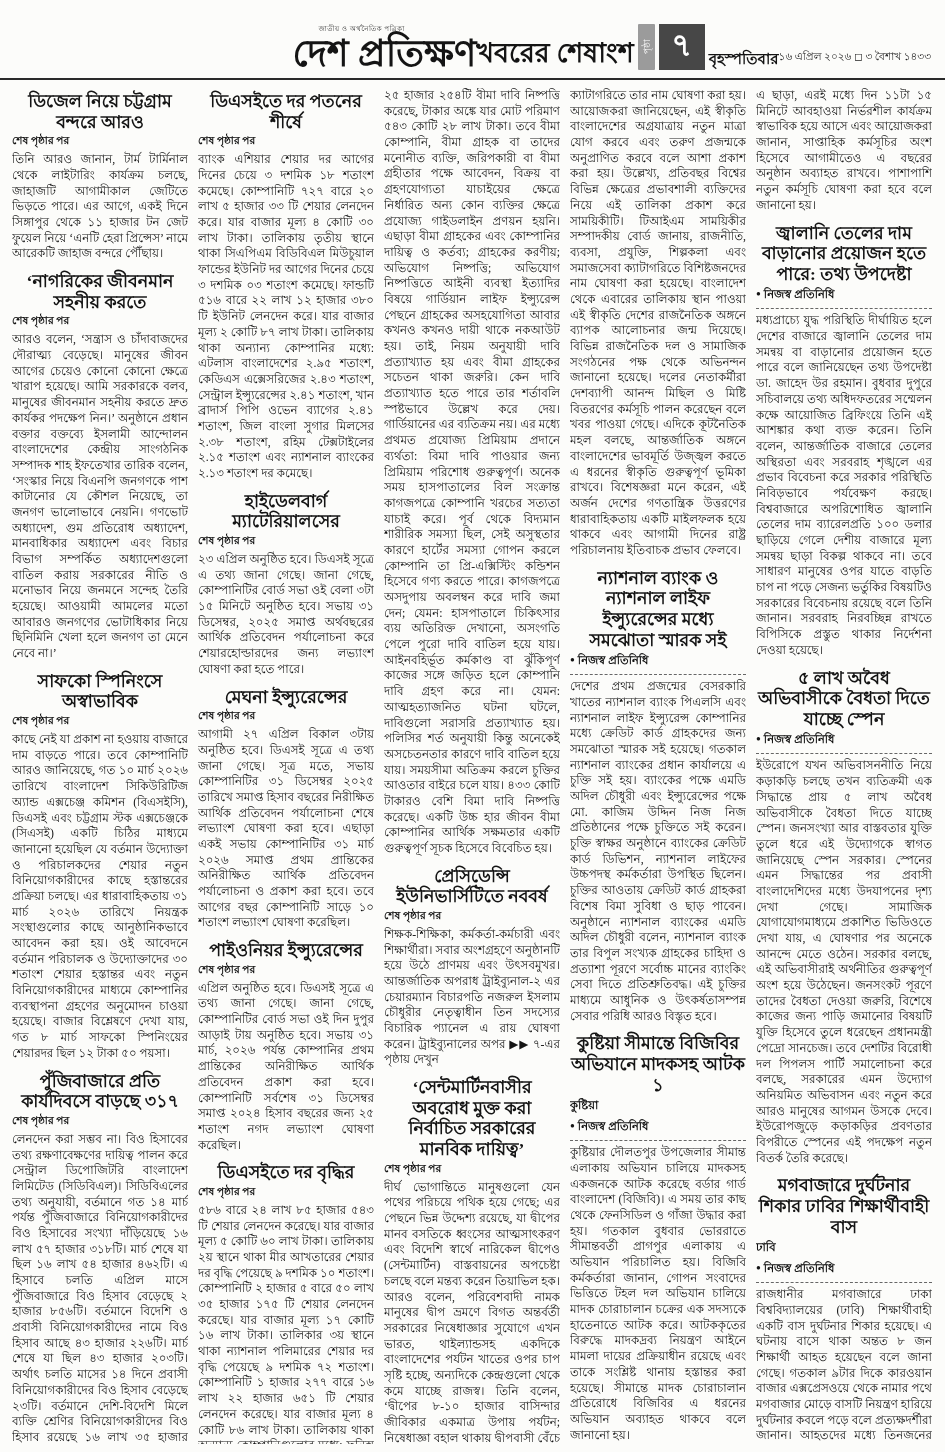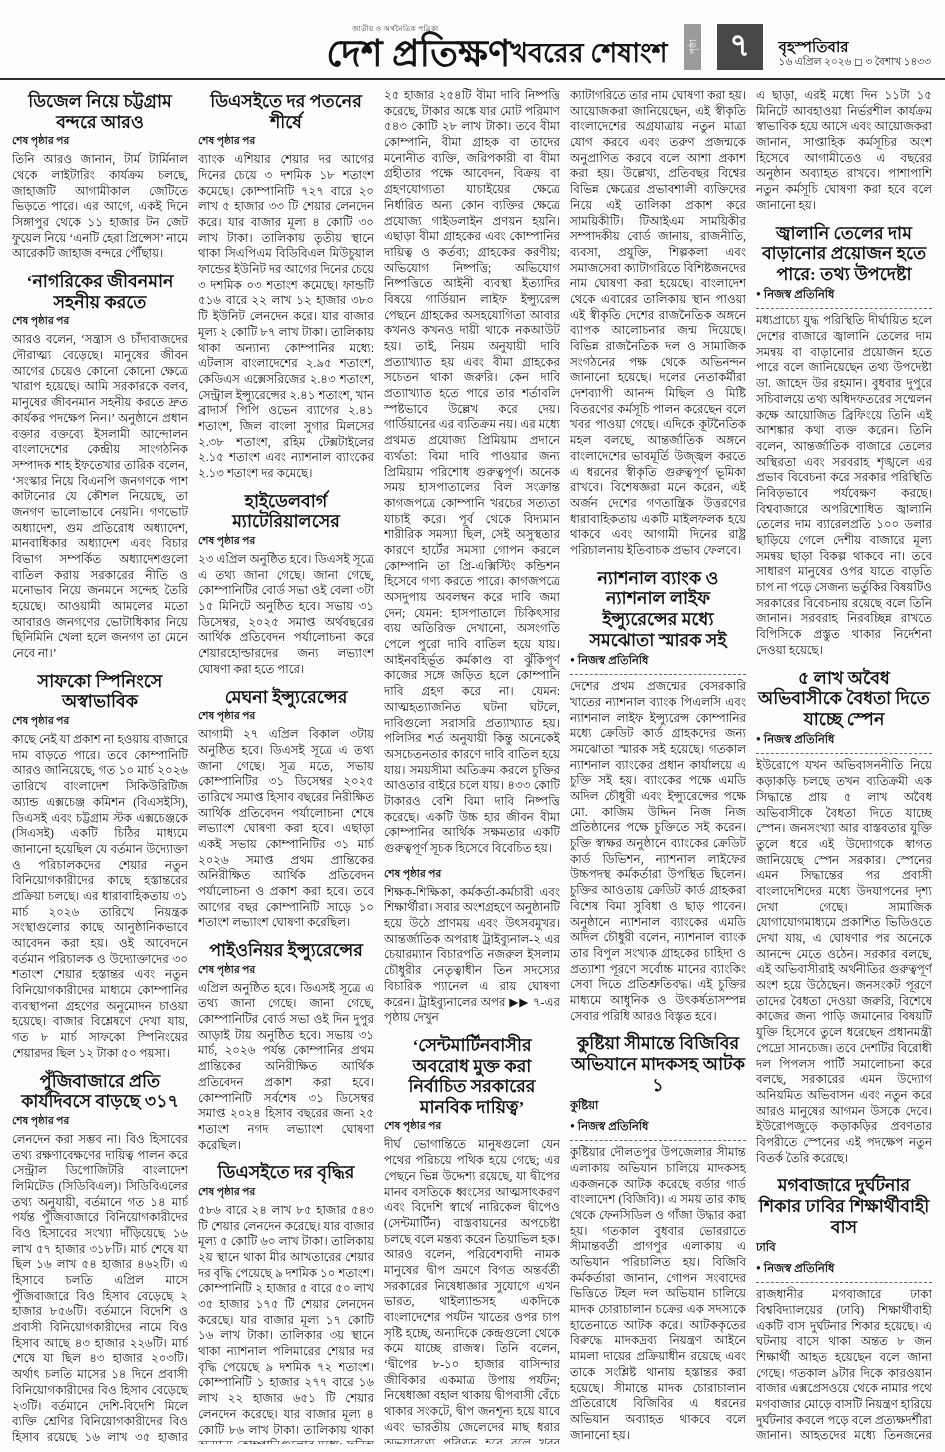--- a/index.html
+++ b/index.html
@@ -5,27 +5,27 @@
   html,body{margin:0;padding:0;background:#e9e9e6;}
   .page{position:relative;width:945px;height:1452px;margin:0 auto;background:#fcfcfa;color:#141414;
         font-family:"Liberation Serif","DejaVu Serif",serif;overflow:hidden;}
   
   .masthead{display:flex;justify-content:flex-end;align-items:flex-end;
             padding:10px 14px 6px 14px;border-bottom:2px solid #2a2a2a;height:62px;box-sizing:content-box;}
   .brand{display:flex;flex-direction:column;justify-content:flex-end;}
   .brand .tagline{font-size:7px;letter-spacing:.5px;color:#333;margin-left:26px;}
   .brand .paper-name{font-size:37px;font-weight:bold;line-height:1;letter-spacing:0;
         font-family:"Liberation Serif","DejaVu Serif",serif;}
-  .head-right{display:flex;align-items:flex-end;gap:16px;padding-bottom:2px;}
+  .head-right{display:flex;align-items:flex-end;gap:4px;padding-bottom:2px;}
   .section-title{font-size:27px;font-weight:bold;line-height:1;padding-bottom:3px;}
   .page-word{writing-mode:vertical-rl;transform:rotate(180deg);background:#9b9b9b;color:#fff;
         font-size:9px;padding:3px 1px;height:40px;text-align:center;border-radius:1px;}
   .page-badge{width:46px;height:46px;background:#474747;color:#fff;display:flex;align-items:center;
         justify-content:center;font-size:32px;font-weight:bold;}
-  .date-block{display:flex;flex-direction:column;line-height:1.15;padding-bottom:2px;}
+  .date-block{display:flex;flex-direction:row;line-height:1.15;padding-bottom:2px;}
   .date-block .weekday{font-size:15px;font-weight:bold;}
   .date-block .dateline{font-size:10.5px;color:#222;}
   
   .columns{display:flex;gap:10px;padding:8px 27px 0 12px;}
   .col{width:176px;height:1356px;overflow:hidden;flex:0 0 auto;}
   .article{margin-bottom:9px;}
   .headline{font-size:17.5px;font-weight:bold;text-align:center;line-height:1.18;margin:3px 0 1px 0;}
   .cont-label{font-size:10.5px;font-weight:bold;text-align:left;margin-bottom:2px;}
   .byline{font-size:11.5px;font-weight:bold;margin:2px 0 1px 0;}
   .byline .dot{font-size:8px;vertical-align:2px;margin-right:3px;}
@@ -101,20 +101,21 @@
           <h2 class="headline">ডিএসইতে দর বৃদ্ধির</h2>
           <div class="cont-label">শেষ পৃষ্ঠার পর</div>
           <p class="body-text">৫৮৬ বারে ২৪ লাখ ৮৫ হাজার ৫৪৩ টি শেয়ার লেনদেন করেছে। যার বাজার মূল্য ৫ কোটি ৬০ লাখ টাকা। তালিকায় ২য় স্থানে থাকা মীর আখতারের শেয়ার দর বৃদ্ধি পেয়েছে ৯ দশমিক ১০ শতাংশ। কোম্পানিটি ২ হাজার ৫ বারে ৫০ লাখ ৩৫ হাজার ১৭৫ টি শেয়ার লেনদেন করেছে। যার বাজার মূল্য ১৭ কোটি ১৬ লাখ টাকা। তালিকার ৩য় স্থানে থাকা ন্যাশনাল পলিমারের শেয়ার দর বৃদ্ধি পেয়েছে ৯ দশমিক ৭২ শতাংশ। কোম্পানিটি ১ হাজার ২৭৭ বারে ১৬ লাখ ২২ হাজার ৬৫১ টি শেয়ার লেনদেন করেছে। যার বাজার মূল্য ৪ কোটি ৮৬ লাখ টাকা। তালিকায় থাকা অন্যান্য কোম্পানিগুলোর মধ্যে: ফনিক্স ফাইন্যান্স ফার্স্ট মিউচুয়াল ফান্ডের ৯.৫২ শতাংশ, নাহি অ্যালুমিনিয়ামের ৮.৪৯ শতাংশ, গোল্ডেন সনের ৭.৮৬ শতাংশ, শার্প ইন্ডাস্ট্রিজের ৭.৪১ শতাংশ, বিবিএসের ৭.৩২ শতাংশ, ইফাদ অটোসের ৬.৯১ শতাংশ ও পাইওনিয়ার ইন্স্যুরেন্সের ৬.৭৪ শতাংশ শেয়ার দর বেড়েছে।</p>
         </article>
       </div>
       <div class="col">
         <article class="article">
           <p class="body-text">২৫ হাজার ২৫৪টি বীমা দাবি নিষ্পত্তি করেছে, টাকার অঙ্কে যার মোট পরিমাণ ৫৪৩ কোটি ২৮ লাখ টাকা। তবে বীমা কোম্পানি, বীমা গ্রাহক বা তাদের মনোনীত ব্যক্তি, জরিপকারী বা বীমা গ্রহীতার পক্ষে আবেদন, বিক্রয় বা গ্রহণযোগ্যতা যাচাইয়ের ক্ষেত্রে নির্ধারিত অন্য কোন ব্যক্তির ক্ষেত্রে প্রযোজ্য গাইডলাইন প্রণয়ন হয়নি। এছাড়া বীমা গ্রাহকের এবং কোম্পানির দায়িত্ব ও কর্তব্য; গ্রাহকের করণীয়; অভিযোগ নিষ্পত্তি; অভিযোগ নিষ্পত্তিতে আইনী ব্যবস্থা ইত্যাদির বিষয়ে গার্ডিয়ান লাইফ ইন্স্যুরেন্স পেছনে গ্রাহকের অসহযোগিতা আবার কখনও কখনও দায়ী থাকে নকআউট হয়। তাই, নিয়ম অনুযায়ী দাবি প্রত্যাখ্যাত হয় এবং বীমা গ্রাহকের সচেতন থাকা জরুরি। কেন দাবি প্রত্যাখ্যাত হতে পারে তার শর্তাবলি স্পষ্টভাবে উল্লেখ করে দেয়। গার্ডিয়ানের এর ব্যতিক্রম নয়। এর মধ্যে প্রথমত প্রযোজ্য প্রিমিয়াম প্রদানে ব্যর্থতা: বিমা দাবি পাওয়ার জন্য প্রিমিয়াম পরিশোধ গুরুত্বপূর্ণ। অনেক সময় হাসপাতালের বিল সংক্রান্ত কাগজপত্রে কোম্পানি খরচের সত্যতা যাচাই করে। পূর্ব থেকে বিদ্যমান শারীরিক সমস্যা ছিল, সেই অসুস্থতার কারণে হার্টের সমস্যা গোপন করলে কোম্পানি তা প্রি-এক্সিস্টিং কন্ডিশন হিসেবে গণ্য করতে পারে। কাগজপত্রে অসদুপায় অবলম্বন করে দাবি জমা দেন; যেমন: হাসপাতালে চিকিৎসার ব্যয় অতিরিক্ত দেখানো, অসংগতি পেলে পুরো দাবি বাতিল হয়ে যায়। আইনবহির্ভূত কর্মকাণ্ড বা ঝুঁকিপূর্ণ কাজের সঙ্গে জড়িত হলে কোম্পানি দাবি গ্রহণ করে না। যেমন: আত্মহত্যাজনিত ঘটনা ঘটলে, দাবিগুলো সরাসরি প্রত্যাখ্যাত হয়। পলিসির শর্ত অনুযায়ী কিন্তু অনেকেই অসচেতনতার কারণে দাবি বাতিল হয়ে যায়। সময়সীমা অতিক্রম করলে চুক্তির আওতার বাইরে চলে যায়। ৪৩৩ কোটি টাকারও বেশি বিমা দাবি নিষ্পত্তি করেছে। একটি উচ্চ হার জীবন বীমা কোম্পানির আর্থিক সক্ষমতার একটি গুরুত্বপূর্ণ সূচক হিসেবে বিবেচিত হয়।</p>
         </article>
         <article class="article">
+          <h2 class="headline">প্রেসিডেন্সি ইউনিভার্সিটিতে নববর্ষ</h2>
           <div class="cont-label">শেষ পৃষ্ঠার পর</div>
           <p class="body-text">শিক্ষক-শিক্ষিকা, কর্মকর্তা-কর্মচারী এবং শিক্ষার্থীরা। সবার অংশগ্রহণে অনুষ্ঠানটি হয়ে উঠে প্রাণময় এবং উৎসবমুখর। আন্তর্জাতিক অপরাধ ট্রাইব্যুনাল-২ এর চেয়ারম্যান বিচারপতি নজরুল ইসলাম চৌধুরীর নেতৃত্বাধীন তিন সদস্যের বিচারিক প্যানেল এ রায় ঘোষণা করেন। ট্রাইব্যুনালের অপর  ▶▶ ৭-এর পৃষ্ঠায় দেখুন</p>
         </article>
         <article class="article">
           <h2 class="headline">‘সেন্টমার্টিনবাসীর অবরোধ মুক্ত করা নির্বাচিত সরকারের মানবিক দায়িত্ব’</h2>
           <div class="cont-label">শেষ পৃষ্ঠার পর</div>
           <p class="body-text">দীর্ঘ ভোগান্তিতে মানুষগুলো যেন পথের পরিচয়ে পথিক হয়ে গেছে; এর পেছনে ভিন্ন উদ্দেশ্য রয়েছে, যা দ্বীপের মানব বসতিকে ধ্বংসের আত্মসাৎকরণ এবং বিদেশি স্বার্থে নারিকেল দ্বীপেও (সেন্টমার্টিন) বাস্তবায়নের অপচেষ্টা চলছে বলে মন্তব্য করেন তিয়াভিল হক। আরও বলেন, পরিবেশবাদী নামক মানুষের দ্বীপ ভ্রমণে বিগত অন্তর্বর্তী সরকারের নিষেধাজ্ঞার সুযোগে এখন ভারত, থাইল্যান্ডসহ একদিকে বাংলাদেশের পর্যটন খাতের ওপর চাপ সৃষ্টি হচ্ছে, অন্যদিকে কেন্দ্রগুলো থেকে কমে যাচ্ছে রাজস্ব। তিনি বলেন, ‘দ্বীপের ৮-১০ হাজার বাসিন্দার জীবিকার একমাত্র উপায় পর্যটন; নিষেধাজ্ঞা বহাল থাকায় দ্বীপবাসী বেঁচে থাকার সংকটে, দ্বীপ জনশূন্য হয়ে যাবে এবং ভারতীয় জেলেদের মাছ ধরার অভয়ারণ্যে পরিণত হবে বলে খবর আসছে। যারা দ্বীপকে তাদের অপশক্তির খায়েশ রাখে, তাদের খায়েশ মেটাতে সরকারি নিষেধাজ্ঞা সহায়তা দিতে পারে!’ তিনি বলেন, ‘দ্বীপবাসীকে রাখার মাধ্যমে দ্বীপের সার্বভৌমত্ব রক্ষার স্বার্থে এ ধরনের সরকারি নিষেধাজ্ঞা তুলে নেওয়া জরুরি।’ এ সময় সেন্টমার্টিনের বাসিন্দা সুমী বলেন, সেন্টমার্টিনে মানুষ না খেয়ে মারা যাচ্ছে। দুর্ভিক্ষ ছাড়া দেখলে বোঝা যাবে না; সবাই পর্যটনের ওপর নির্ভর করে। তিনি বলেন, এবার (সেন্টমার্টিনে) সব পরিবারেরই খারাপ অবস্থা; তাদেরও কষ্ট হয়ে যায়; উপায় নেই। ট্যুরিজম বন্ধ হয়ে যাওয়ায়</p>
         </article>
       </div>
       <div class="col">

